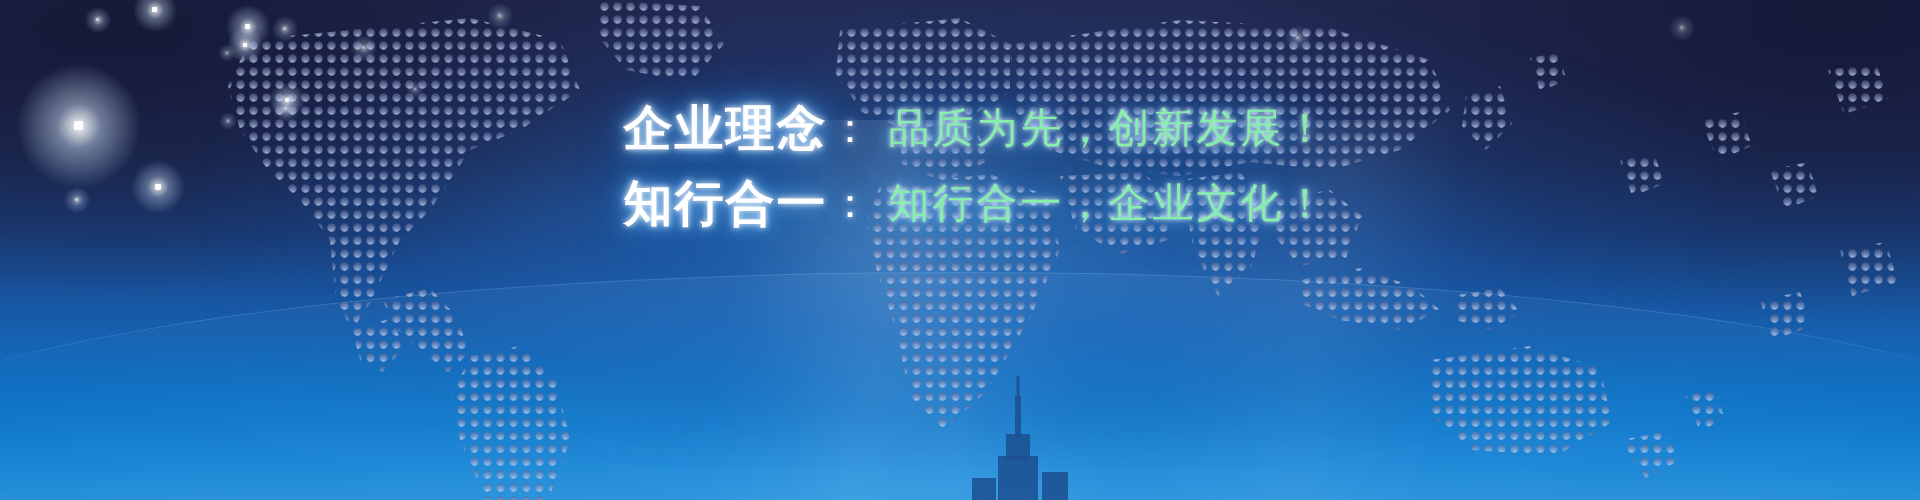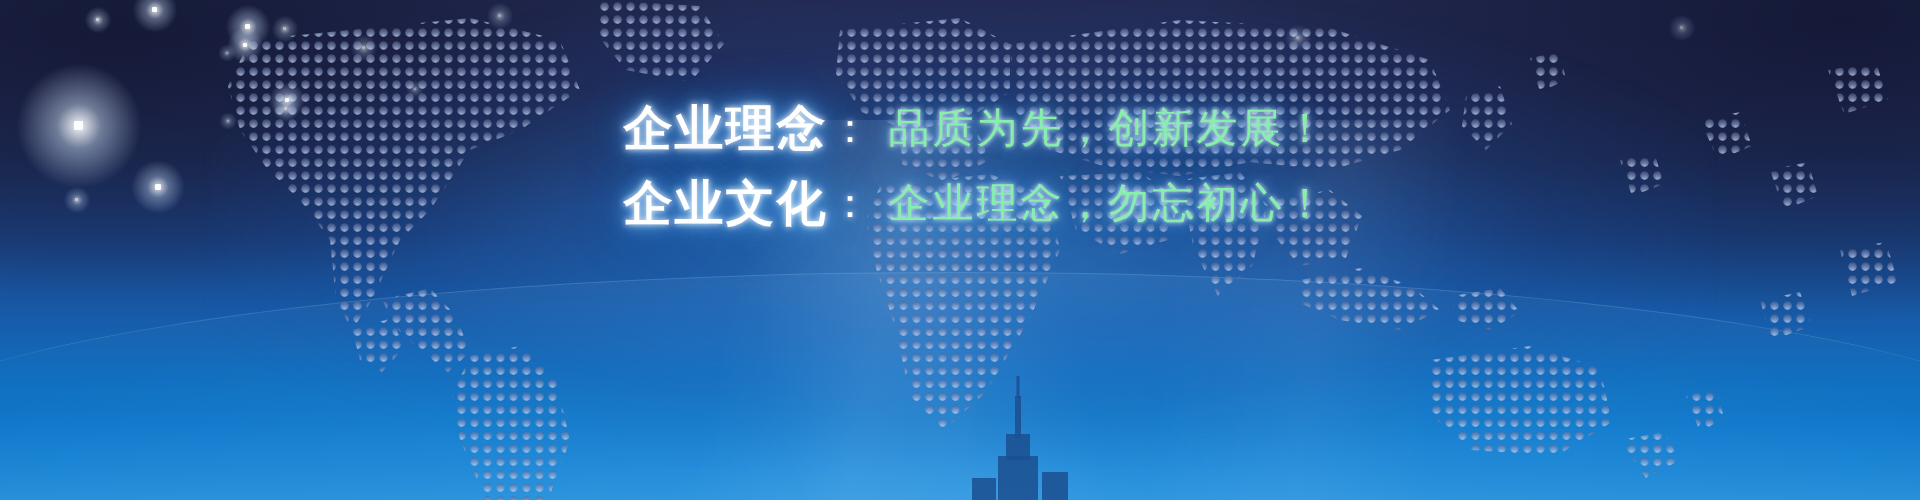--- a/index.html
+++ b/index.html
@@ -253,17 +253,17 @@
         <rect x="972" y="118" width="24" height="22"></rect>
       </g>
     </svg>
   </div>
 
   <div class="copy">
     <div class="line">
       <span class="lead">企业理念</span><span class="colon">：</span><span class="rest">品质为先，创新发展！</span>
     </div>
     <div class="line">
-      <span class="lead">企业文化</span><span class="colon">：</span><span class="rest">企业理念，勿忘初心！</span>
+      <span class="lead">知行合一</span><span class="colon">：</span><span class="rest">知行合一，企业文化！</span>
     </div>
   </div>
 
 </div>
 
 </body></html>

